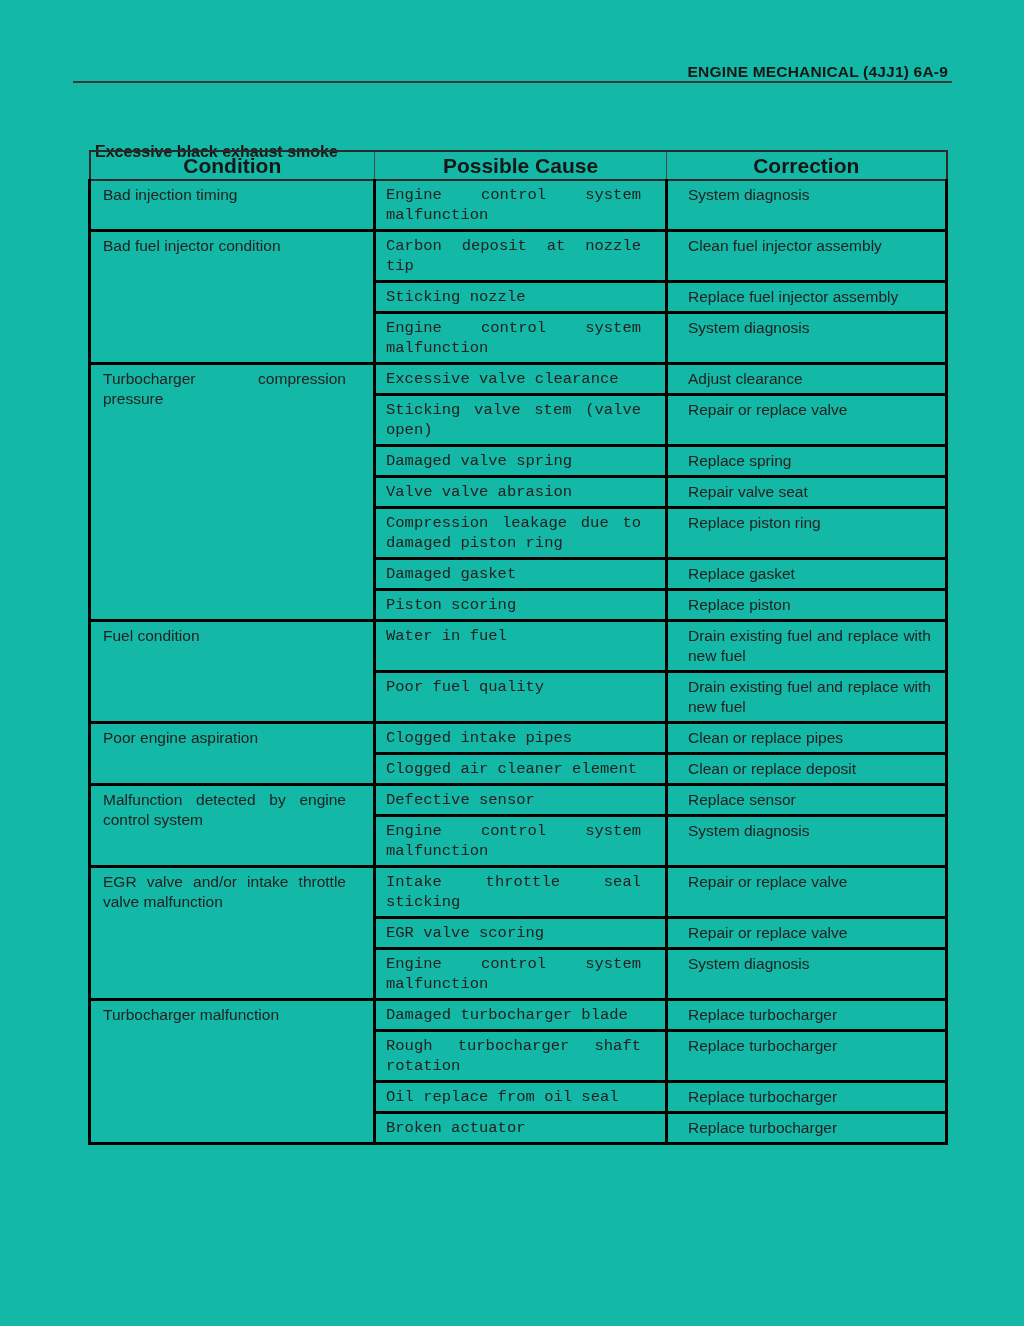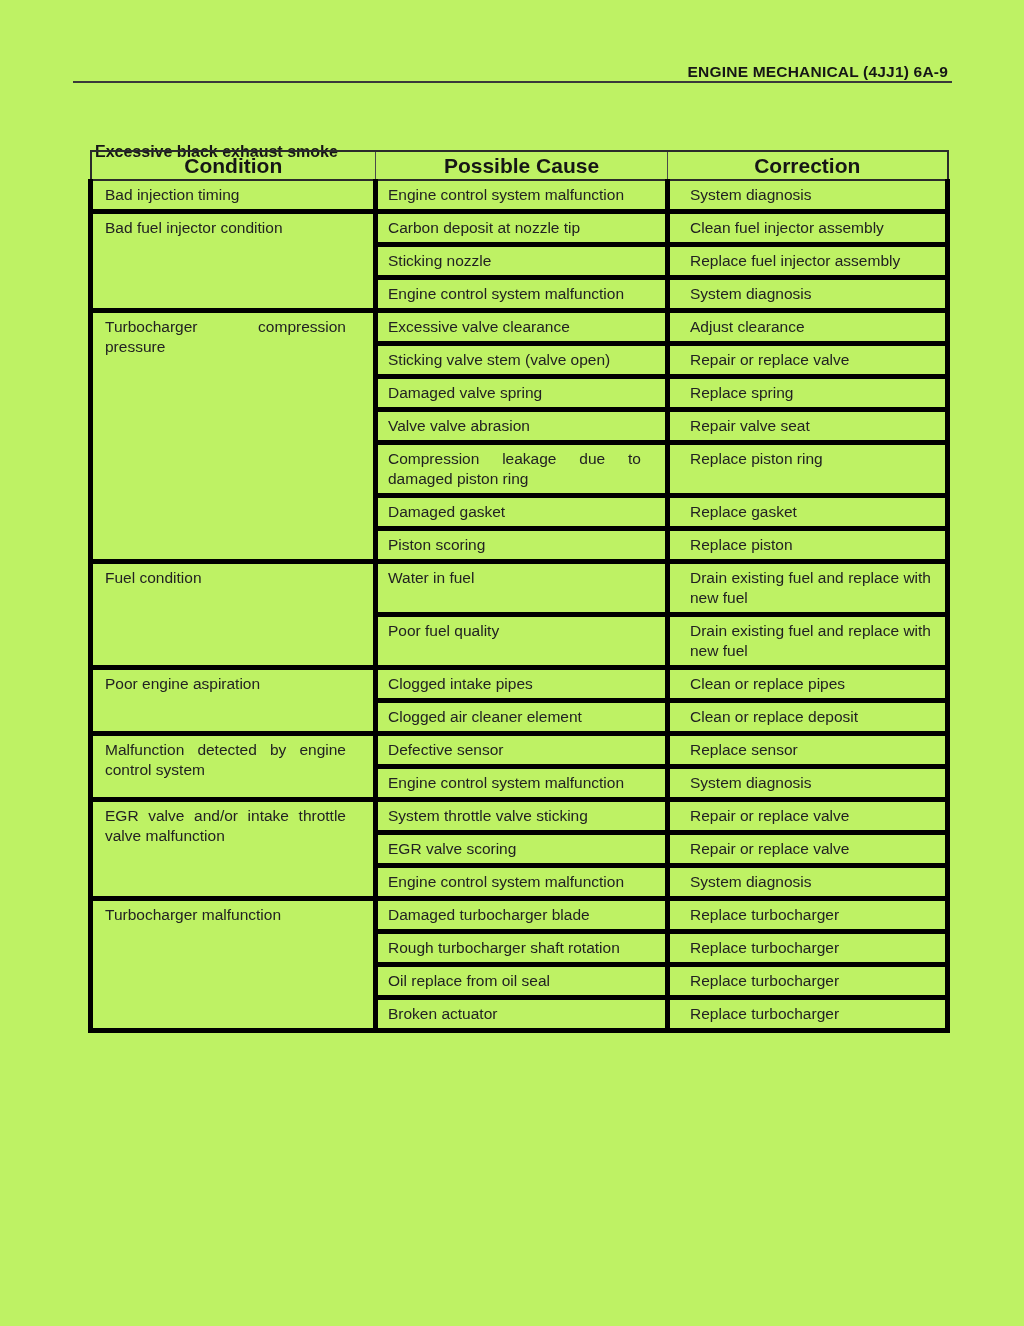--- a/index.html
+++ b/index.html
@@ -1,20 +1,20 @@
 <!DOCTYPE html>
 <html><head>
 <meta charset="utf-8">
 <style>
   html, body { margin: 0; padding: 0; background: #ffffff; }
   .page {
     position: relative;
     width: 1024px;
     height: 1326px;
-    background: #bef264;
+    background: #14b8a6;
     font-family: "Liberation Sans", sans-serif;
     color: #1f1f1f;
     overflow: hidden;
   }
   .running-head {
     position: absolute;
     top: 62px;
     right: 76px;
     font-size: 15.5px;
     font-weight: bold;
@@ -59,30 +59,30 @@
     border: 1px solid #4a4a4a;
     border-bottom: 2px solid #2b2b2b;
     font-size: 21px;
     font-weight: bold;
     text-align: center;
     vertical-align: middle;
     padding: 0;
     color: #161616;
   }
   table.ts td {
-    border: 5px solid #000000;
+    border: 3px solid #000000;
     vertical-align: top;
     height: 28px;
     line-height: 20px;
     padding: 4px 0 4px 0;
     text-align: justify;
     box-sizing: border-box;
   }
   table.ts td.cond  { padding-left: 12px; padding-right: 27px; }
-  table.ts td.cause { padding-left: 10px; padding-right: 24px; }
+  table.ts td.cause { padding-left: 10px; padding-right: 24px; font-family: Liberation Mono, monospace; }
   table.ts td.corr  { padding-left: 20px; padding-right: 14px; margin-left: 24px; }
   table.ts tr.group-start td { border-top: 2px solid #2b2b2b; }
 </style>
 </head>
 <body style="background: rgb(255, 255, 255);">
 
 <div class="page">
   <div class="running-head">ENGINE MECHANICAL (4JJ1)  6A-9</div>
   <div class="header-rule"></div>
   <h2 class="section-title">Excessive black exhaust smoke</h2>
@@ -170,21 +170,21 @@
           <td class="cond" rowspan="2">Malfunction detected by engine control system</td>
           <td class="cause">Defective sensor</td>
           <td class="corr">Replace sensor</td>
         </tr>
         <tr>
           <td class="cause">Engine control system malfunction</td>
           <td class="corr">System diagnosis</td>
         </tr>
         <tr class="group-start">
           <td class="cond" rowspan="3">EGR valve and/or intake throttle valve malfunction</td>
-          <td class="cause">System throttle valve sticking</td>
+          <td class="cause">Intake throttle seal sticking</td>
           <td class="corr">Repair or replace valve</td>
         </tr>
         <tr>
           <td class="cause">EGR valve scoring</td>
           <td class="corr">Repair or replace valve</td>
         </tr>
         <tr>
           <td class="cause">Engine control system malfunction</td>
           <td class="corr">System diagnosis</td>
         </tr>

